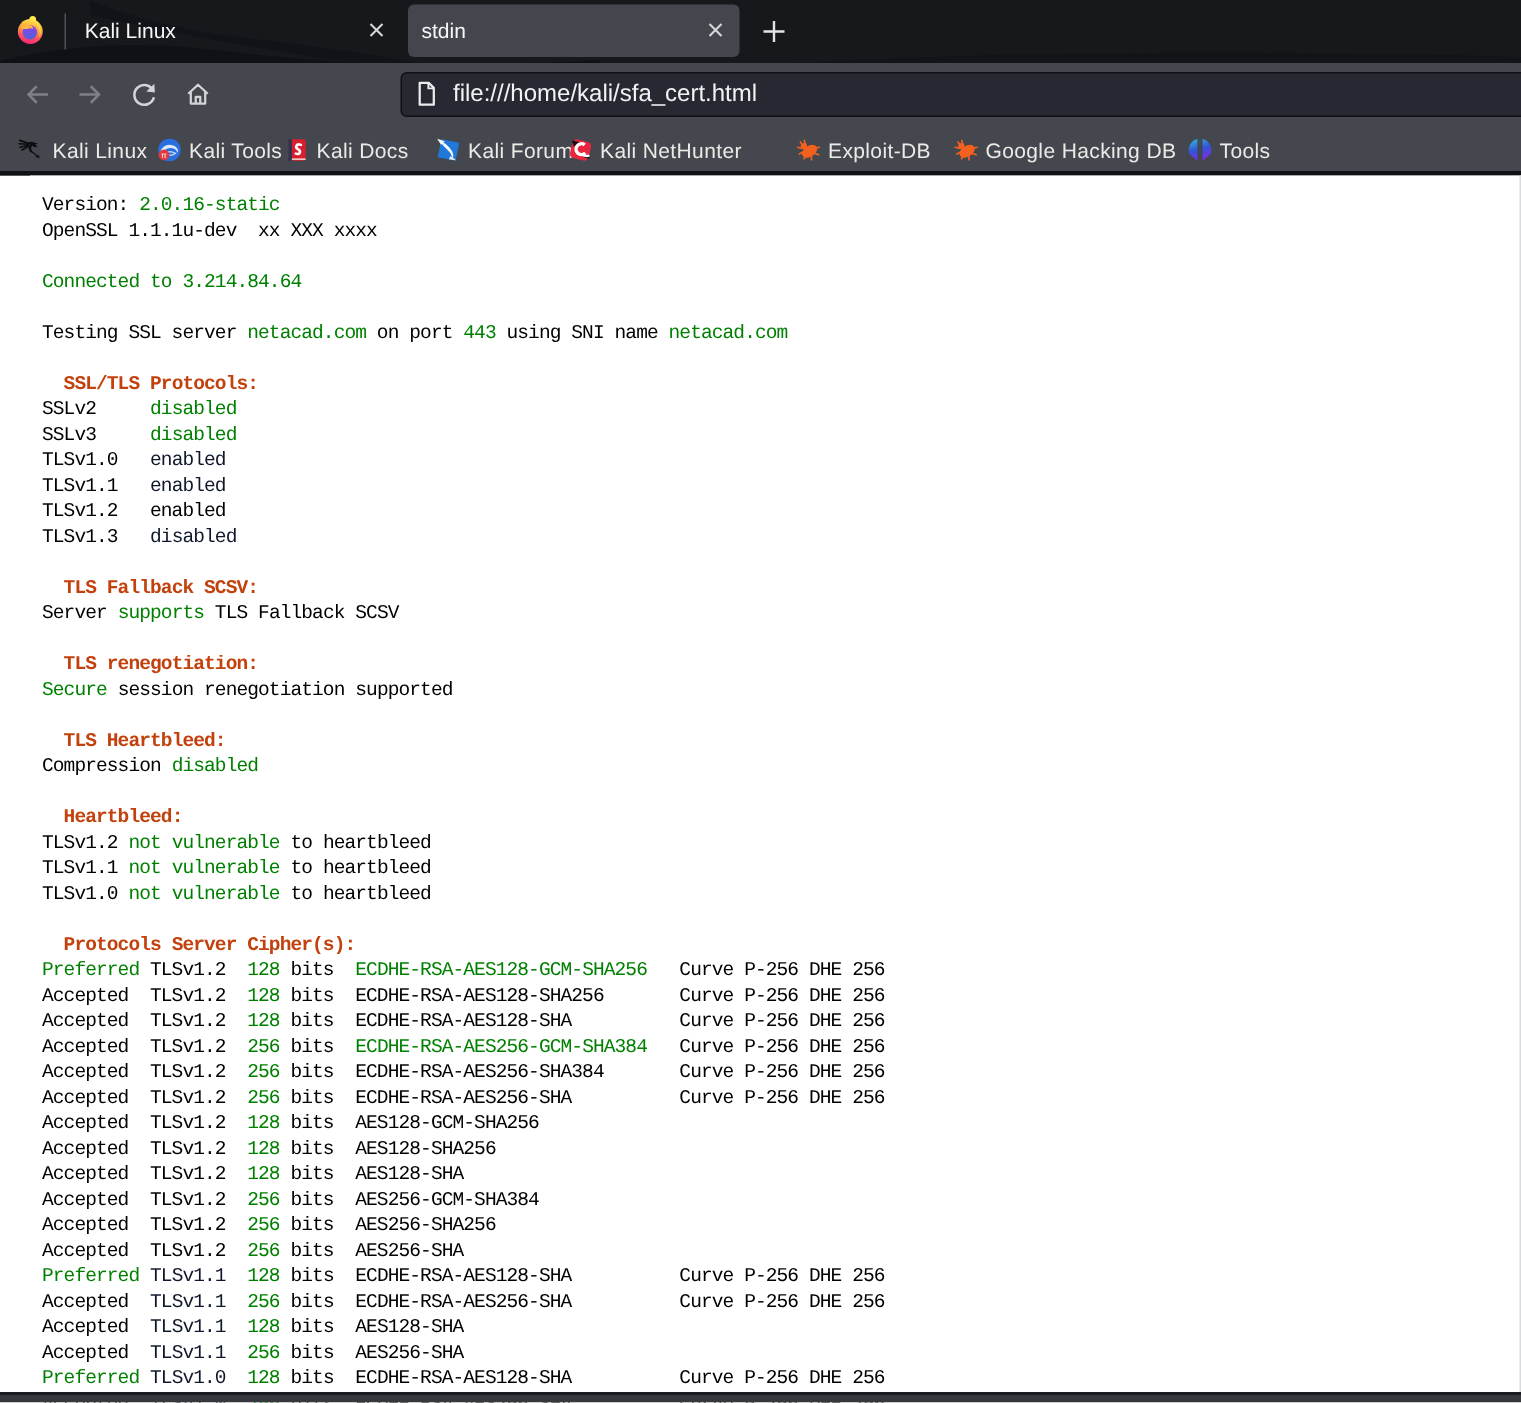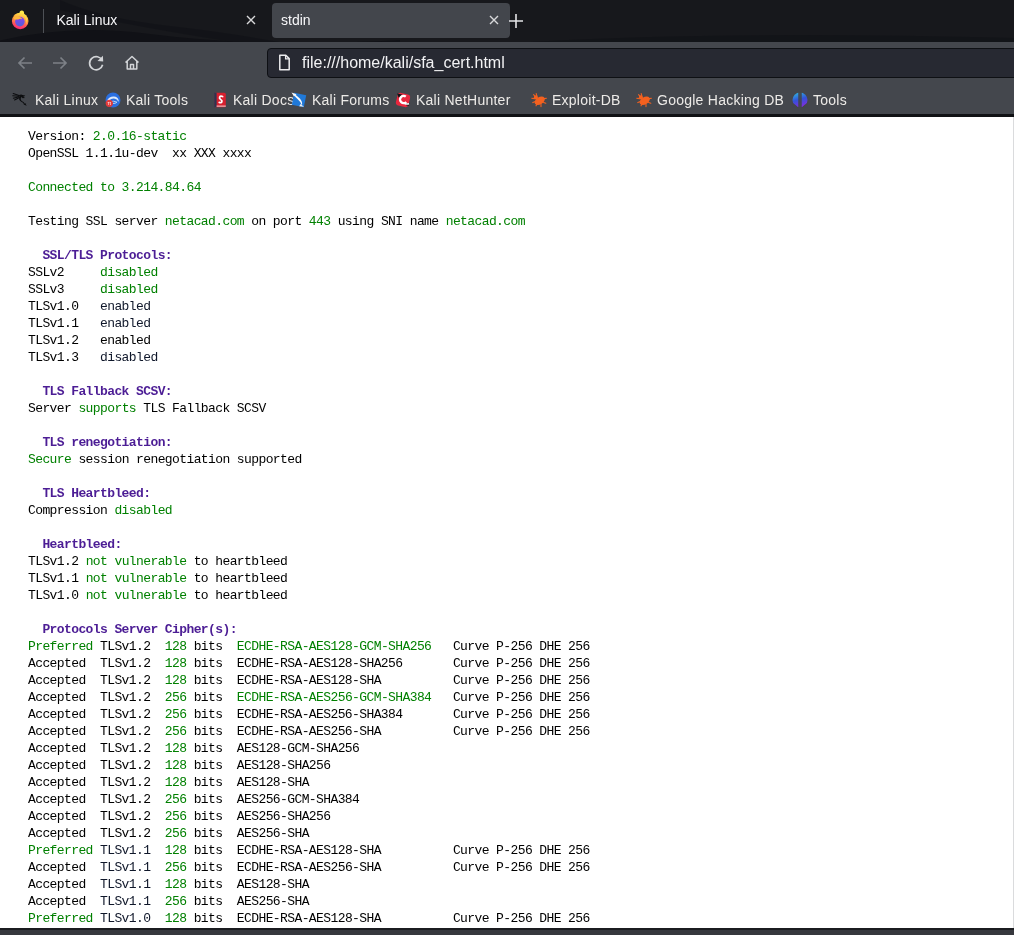--- a/index.html
+++ b/index.html
@@ -4,39 +4,39 @@
 <style>
 * { margin:0; padding:0; box-sizing:border-box; }
 html,body { width:1014px; height:935px; overflow:hidden; }
 body { font-family:"Liberation Sans", sans-serif; background:#ffffff; position:relative; }
 #tabbar { position:absolute; left:0; top:0; width:1014px; height:42px; background:#17181c; }
 #fxlogo { position:absolute; left:10px; top:10px; width:20px; height:20px; }
 #tabsep { position:absolute; left:43px; top:9px; width:1px; height:24px; background:#4e5156; }
 .tab1 { position:absolute; left:44px; top:3px; width:221px; height:35px; }
 .tab1 .lbl { position:absolute; left:12.5px; top:9px; font-size:14px; color:#f7f7f9; }
 .tab1 .x { position:absolute; right:5px; top:8px; width:18px; height:18px; }
-.tab2 { position:absolute; left:272px; top:3px; width:238px; height:35px; background:#43464c; border-radius:4px; }
+.tab2 { position:absolute; left:272px; top:3px; width:221px; height:35px; background:#43464c; border-radius:4px; }
 .tab2 .lbl { position:absolute; left:9px; top:9px; font-size:14px; color:#f7f7f9; }
 .tab2 .x { position:absolute; right:7px; top:8px; width:18px; height:18px; }
 #newtab { position:absolute; left:504px; top:9px; width:24px; height:24px; }
 #navbar { position:absolute; left:0; top:42px; width:1014px; height:42px; background:#44474d; }
 #navbar svg.nbtn { position:absolute; top:12px; }
 #urlbar { position:absolute; left:267px; top:6px; width:818px; height:30px; background:#272932; border:1px solid #0e1014; border-radius:4px; }
 #urlbar .doc { position:absolute; left:8px; top:5px; }
 #urlbar .txt { position:absolute; left:34px; top:5px; font-size:16px; color:#f2f2f4; }
 #bmbar { position:absolute; left:0; top:84px; width:1014px; height:33px; background:#44474d; border-bottom:3px solid #101114; }
 .bm { position:absolute; top:1.5px; height:28px; display:flex; align-items:center; gap:5px; }
 .bm .t { font-size:14px; color:#eceae7; white-space:nowrap; letter-spacing:0.25px; }
 .bm svg, .bm .ic { width:16px; height:16px; flex:0 0 16px; }
 #content { position:absolute; left:0; top:117px; width:1014px; height:818px; background:#ffffff;margin-left:20px; }
 #rline { position:absolute; right:0; top:117px; width:1px; height:811px; background:#dadbdd; }
 pre { position:absolute; left:8px; top:11px; font-family:"Liberation Mono", monospace; font-size:13px; letter-spacing:-0.6px; line-height:17px; color:#000000; }
 pre .g { color:#008000; }
 pre .o { color:#0f172a; }
-pre .b { color:#4c1d95; font-weight:bold; }
+pre .b { color:#c2410c; font-weight:bold; }
 #botbar { position:absolute; left:0; top:928px; width:1014px; height:7px; background:#36383d; border-top:2px solid #1b1c20; }
 </style>
 </head>
 <body>
 <div id="tabbar">
   <svg id="swoosh" width="1014" height="42" viewBox="0 0 1014 42" style="position:absolute;left:0;top:0">
     <path d="M-20 46 Q60 22 150 34 Q260 48 400 40 L400 60 L-20 60 Z" fill="#101116"></path>
     <path d="M60 0 Q100 18 170 26 Q240 34 300 46 L260 46 Q150 30 60 10 Z" fill="#121318" opacity="0.8"></path>
     <path d="M500 44 Q700 30 1014 38 L1014 50 L500 50Z" fill="#111217" opacity="0.7"></path>
   </svg>
@@ -115,39 +115,39 @@
   <div class="bm" style="left:105px">
     <svg viewBox="0 0 16 16">
         <circle cx="8" cy="8" r="7.5" fill="#2a6fe0"></circle>
         <path d="M2 8.5 Q4.5 4.2 9 4.6 Q12.5 5 13.6 8 Q13.9 9 13.2 9.8 Q12.6 7.4 10 6.8 Q6.5 6 4.2 8.6 Q3 9.2 2 8.5Z" fill="#dce9fb"></path>
         <path d="M5.2 9.8 Q8.6 8.4 12 10.2 Q10.4 11.8 7.8 11.4" stroke="#b9d4f5" stroke-width="1" fill="none"></path>
         <circle cx="4.3" cy="11.3" r="3.6" fill="#e23b3b"></circle>
         <text x="4.3" y="13.4" font-size="5.5" fill="#fff" text-anchor="middle" font-family="Liberation Sans, sans-serif">π</text>
       </svg>
     <span class="t">Kali Tools</span>
   </div>
-  <div class="bm" style="left:212px">
+  <div class="bm" style="left:190px">
     <svg viewBox="0 0 16 16">
         <rect x="2.2" y="0.8" width="11.6" height="14.4" rx="1.5" fill="#d81f2e"></rect>
         <rect x="2.2" y="0.8" width="2.4" height="14.4" fill="#2a3752"></rect>
         <rect x="4.6" y="13.6" width="9.2" height="1" fill="#f0d8d8"></rect>
         <path d="M10.6 4.6 Q8.4 3.6 7.6 5.2 Q7 6.5 8.6 7.4 Q10.4 8.3 9.9 9.7 Q9.4 11.2 7.2 10.4" stroke="#fff" stroke-width="1.7" fill="none" stroke-linecap="round"></path>
       </svg>
     <span class="t">Kali Docs</span>
   </div>
   <div class="bm" style="left:291px">
     <svg viewBox="0 0 16 16">
         <path d="M3.2 0.8 L15.2 3.2 L12.8 15.2 L0.8 12.8 Z" fill="#2079d8"></path>
         <path d="M0.5 0.5 L5.5 2.2 L3 4.5 Z" fill="#f5f7f9"></path>
         <path d="M2 1.5 Q8 4.5 10.5 9 Q11.5 11 11 13.5 Q9.5 9.5 6.5 7 Q4.5 5.5 2 1.5Z" fill="#fbfcfd"></path>
         <path d="M9.5 12 L13 14.8 L8.2 14.2 Z" fill="#eceef0"></path>
       </svg>
     <span class="t">Kali Forums</span>
   </div>
-  <div class="bm" style="left:395px">
+  <div class="bm" style="left:379px">
     <svg viewBox="0 0 16 16">
         <g transform="rotate(14 8 8)">
           <rect x="1.6" y="1.6" width="12.8" height="12.8" rx="3" fill="#e8273e"></rect>
         </g>
         <path d="M2.2 1.6 L7.2 2.6 L3.6 5.8 Z" fill="#131316"></path>
         <path d="M11.6 11.2 Q13.2 11.9 14.6 11.4 L14 13.6 Q12 13.8 10.4 12.8 Z" fill="#131316"></path>
         <path d="M10.8 4.6 A3.6 3.6 0 1 0 11.2 10" stroke="#ffffff" stroke-width="2.3" fill="none"></path>
         <path d="M9.4 10.6 Q11.4 11.8 13.8 11 L14.3 12.4 Q11.4 13.4 8.9 11.9 Z" fill="#ffffff"></path>
       </svg>
     <span class="t">Kali NetHunter</span>

